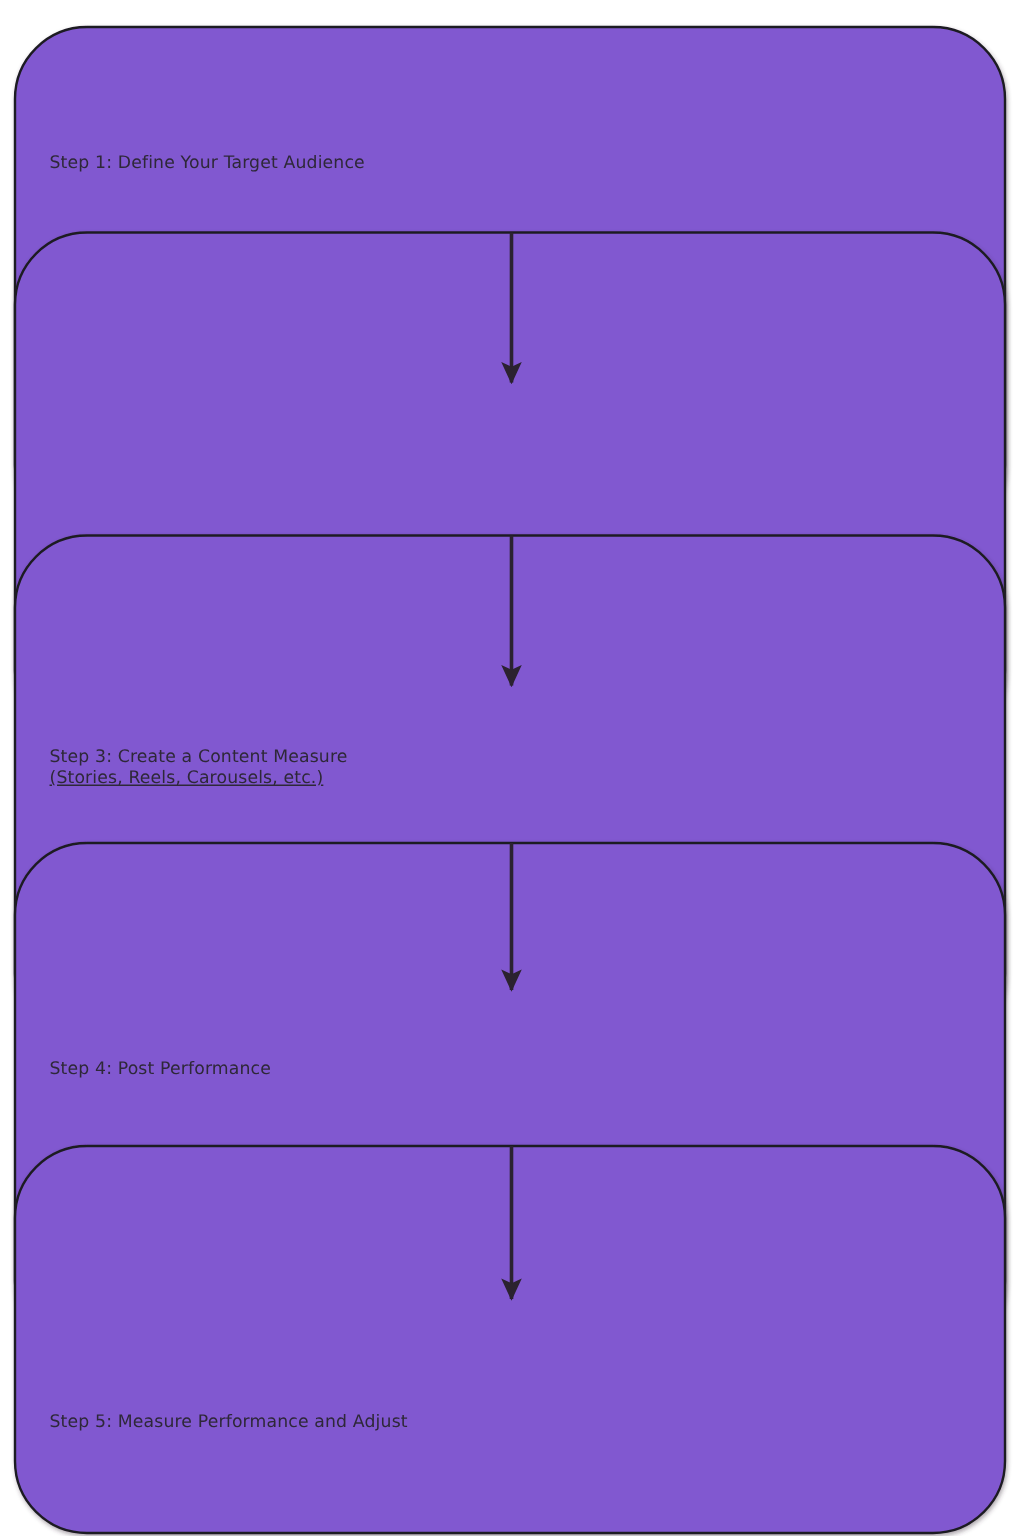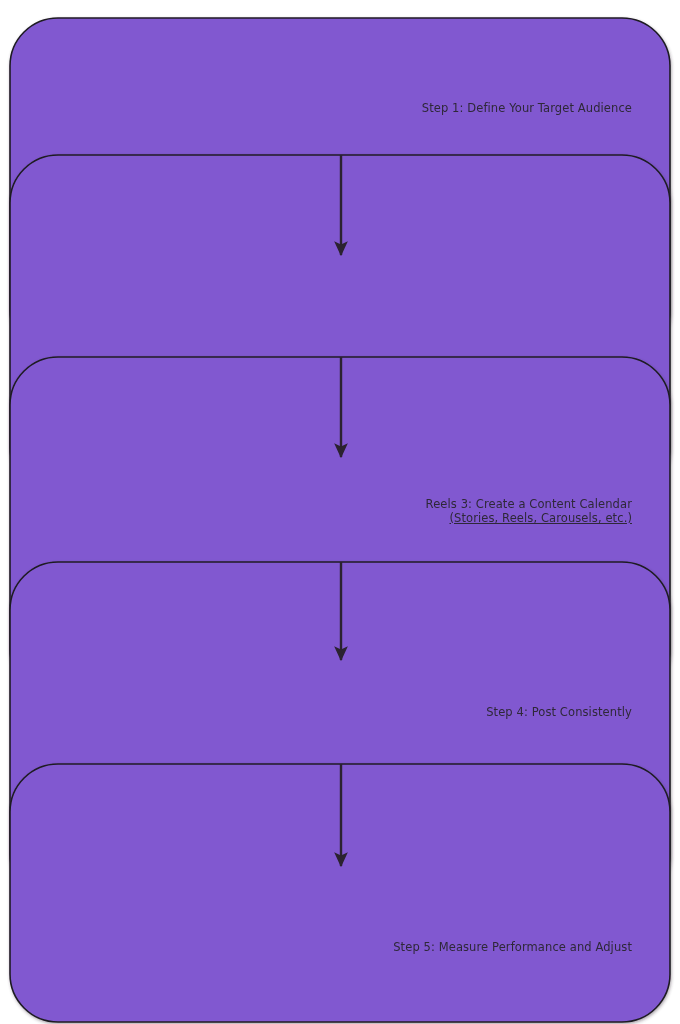--- a/index.html
+++ b/index.html
@@ -28,29 +28,30 @@
     left: 0;
     width: 680px;
     height: 1024px;
     display: block;
   }
 
   .node-label {
     position: absolute;
     left: 0;
     width: 632px;
-    text-align: right;
+    text-align: left;
     font-family: "DejaVu Sans", "Liberation Sans", sans-serif;
     font-size: 11.5px;
     line-height: 14px;
     font-weight: 400;
     color: #2e2838;
     letter-spacing: 0.1px;
     white-space: pre;
     pointer-events: none;
+    padding-left: 33px;
   }
 </style>
 </head>
 <body>
 
 <div id="flowchart-root">
 
   <svg id="flow-svg" viewBox="0 0 680 1024" preserveAspectRatio="none">
     <defs>
       <filter id="node-shadow" x="-20%" y="-20%" width="140%" height="140%">
@@ -73,20 +74,20 @@
       <line x1="341" y1="155" x2="341" y2="255" stroke="#2b2230" stroke-width="2.4" marker-end="url(#arrowhead)"></line>
       <line x1="341" y1="357" x2="341" y2="457" stroke="#2b2230" stroke-width="2.4" marker-end="url(#arrowhead)"></line>
       <line x1="341" y1="562" x2="341" y2="660" stroke="#2b2230" stroke-width="2.4" marker-end="url(#arrowhead)"></line>
       <line x1="341" y1="764" x2="341" y2="866" stroke="#2b2230" stroke-width="2.4" marker-end="url(#arrowhead)"></line>
     </g>
   </svg>
 
   <div class="node-label" style="top:101px;">Step 1: Define Your Target Audience</div>
 
 
-  <div class="node-label" style="top:497px;">Reels 3: Create a Content Calendar</div>
+  <div class="node-label" style="top:497px;">Step 3: Create a Content Measure</div>
   <div class="node-label" style="top:511px;text-decoration:underline;">(Stories, Reels, Carousels, etc.)</div>
 
-  <div class="node-label" style="top:705px;">Step 4: Post Consistently</div>
+  <div class="node-label" style="top:705px;">Step 4: Post Performance</div>
 
   <div class="node-label" style="top:940px;">Step 5: Measure Performance and Adjust</div>
 
 </div>
 
 </body></html>

